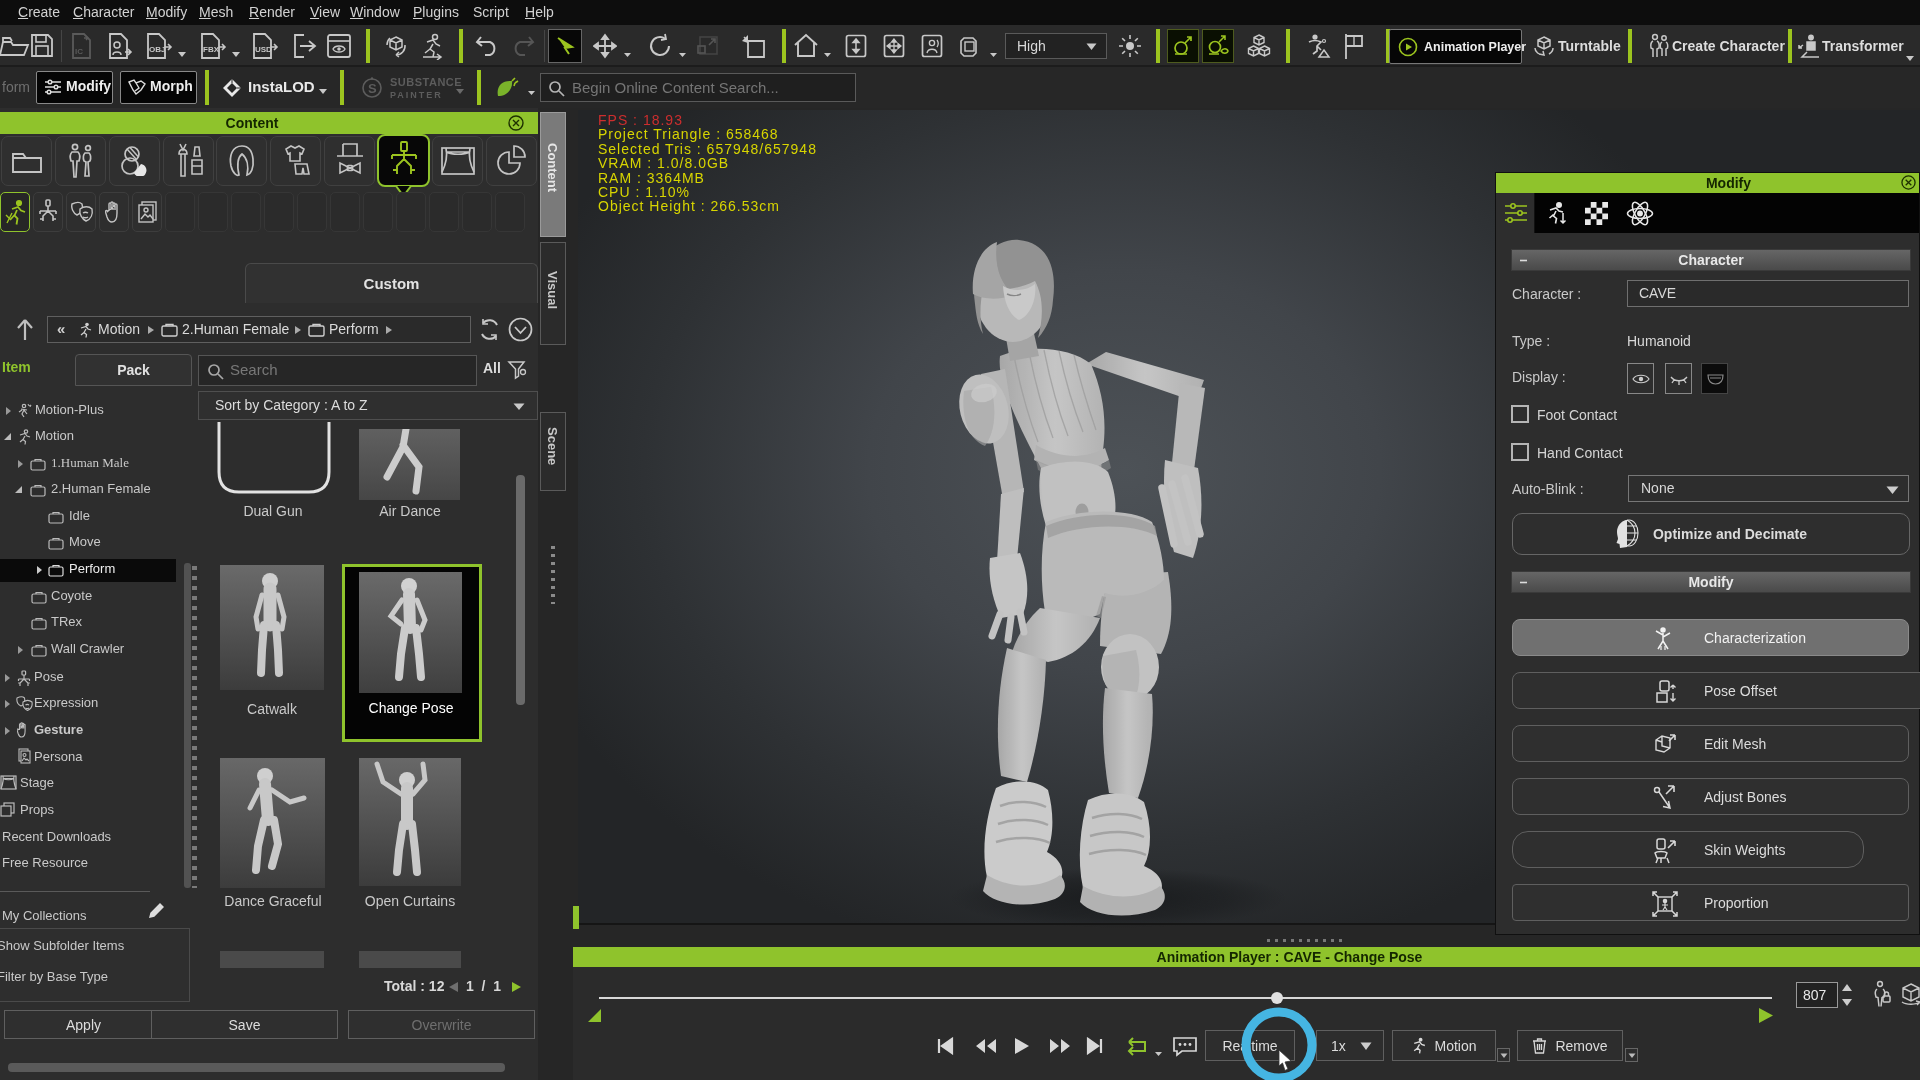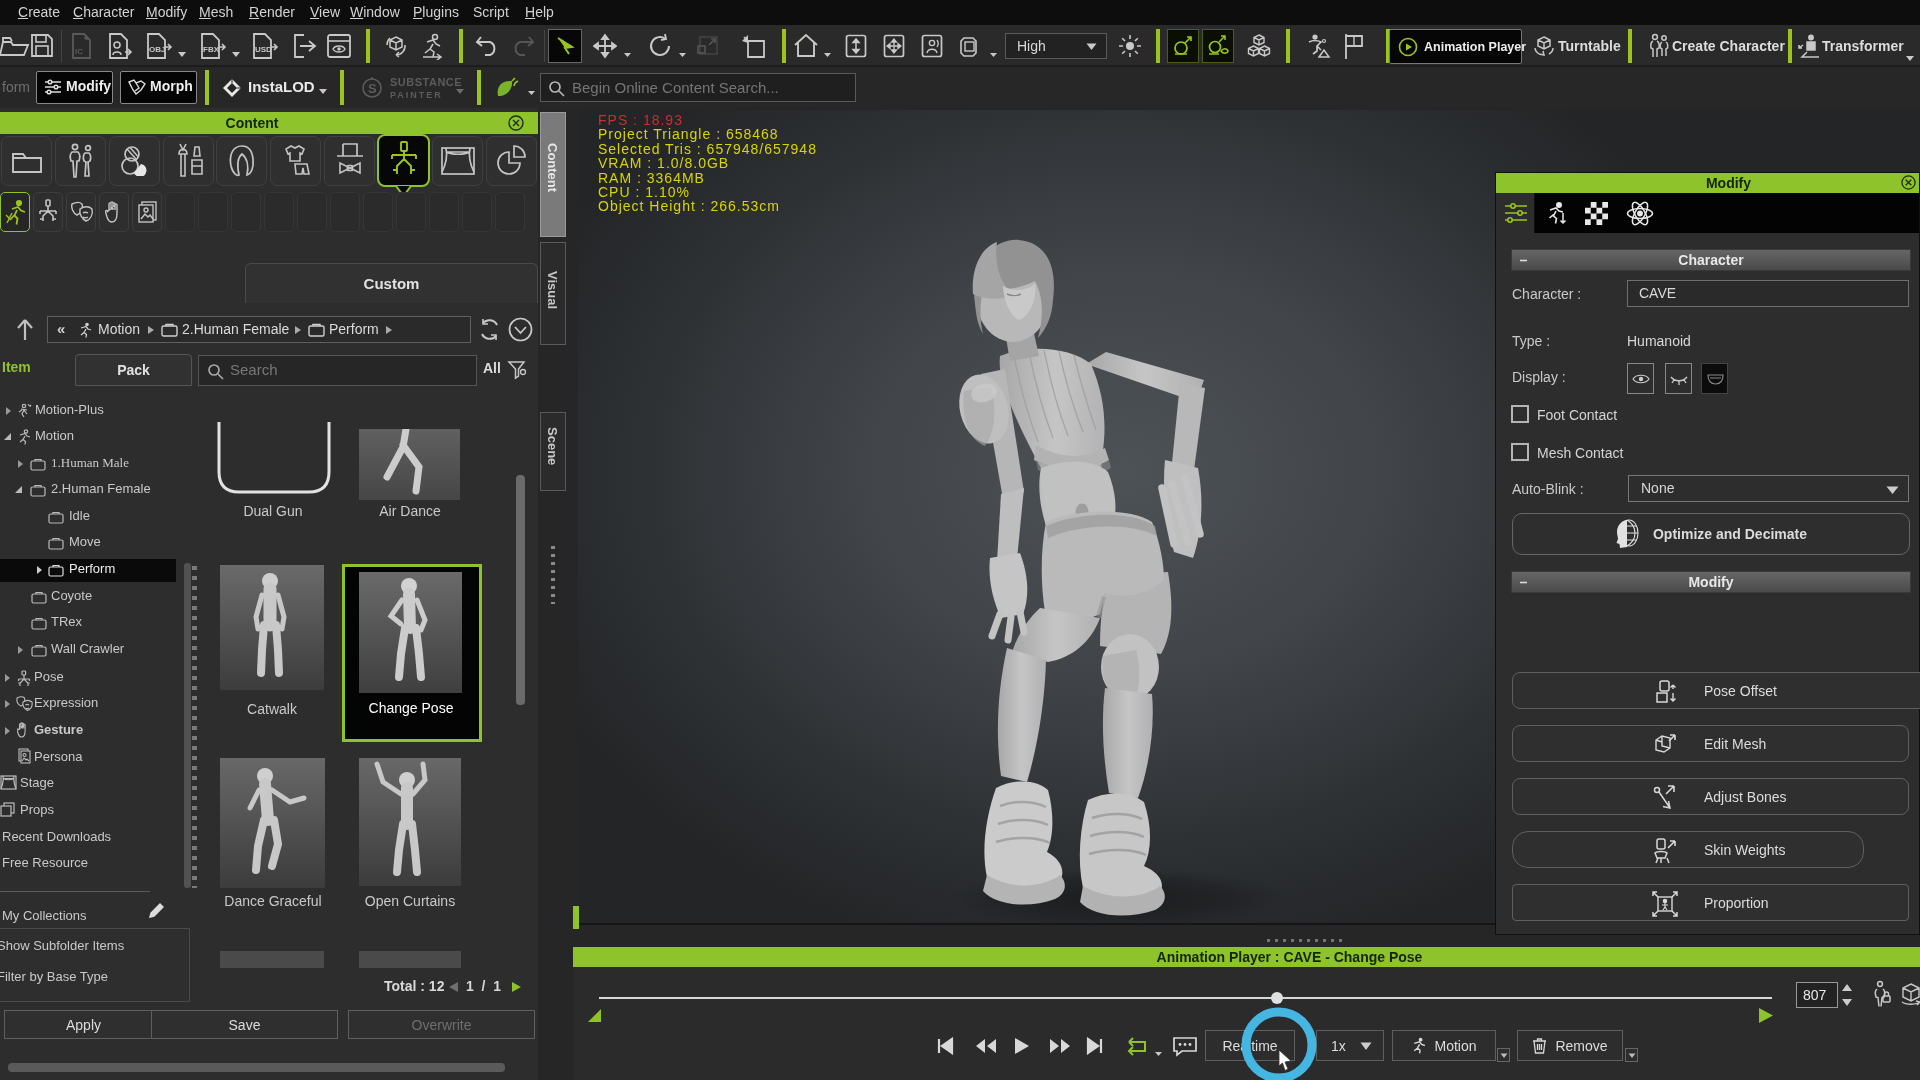--- a/index.html
+++ b/index.html
@@ -523,20 +523,26 @@
           <path d="M11 11 L16 16" stroke="#a8a8a8" stroke-width="1.7"></path>
         </svg>
     <span style="position:absolute;left:31px;top:5px;color:#787878;font-size:15px;">Search</span>
   </div>
   <div class="abs" style="left:483px;top:252px;color:#dcdcdc;font-size:14px;font-weight:bold;">All</div>
   <svg class="ico" style="left:507px;top:252px;" width="22" height="20" viewBox="0 0 22 20">
         <path d="M2 2 H17 L11.5 9 V16 L8.5 18 V9 Z" stroke="#c8c8c8" stroke-width="1.5" fill="none"></path>
         <circle cx="16" cy="12" r="2.5" stroke="#c8c8c8" stroke-width="1.3" fill="none"></circle>
       </svg>
 
+  <div class="abs" style="left:198px;top:283px;width:340px;height:29px;background:#2f2f2f;border:1px solid #4f4f4f;">
+    <span style="position:absolute;left:16px;top:5px;color:#dcdcdc;font-size:14px;">Sort by Category : A to Z</span>
+    <svg style="position:absolute;right:12px;top:11px;" width="12" height="8" viewBox="0 0 12 8">
+          <path d="M0.5 0.5 L6 7 L11.5 0.5 Z" fill="#c8c8c8"></path>
+        </svg>
+  </div>
 
   <div id="tree">
     <svg class="ico" style="left:5px;top:298px;" width="7" height="10" viewBox="0 0 7 10">
           <path d="M1 1 L6 5 L1 9 Z" fill="#999"></path>
         </svg>
     <svg class="ico" style="left:17px;top:295px;" width="15" height="16" viewBox="0 0 15 16">
           <g stroke="#bbb" stroke-width="1.2" fill="none">
             <circle cx="7" cy="3" r="1.7"></circle>
             <path d="M4 6 l6 1 M7 7 l-2 4 2 3 M7 7 l3 4 M2 9 l3 -2"></path>
             <path d="M11 1 l1 2 2 -1 -1 2" stroke-width="1"></path>
@@ -942,21 +948,21 @@
         </svg>
   </div>
   <div class="abs" style="left:205px;top:190px;width:27px;height:31px;background:#0c0c0c;border:1px solid #444;">
     <svg style="position:absolute;left:5px;top:10px;" width="17" height="11" viewBox="0 0 17 11">
           <path d="M1 1 h15 c0 6 -3 9 -7.5 9 c-4.5 0 -7.5 -3 -7.5 -9 Z M3 4 h11" stroke="#888" stroke-width="1.2" fill="none"></path>
         </svg>
   </div>
   <div class="abs" style="left:15px;top:232px;width:18px;height:18px;border:2px solid #b5b5b5;background:#2d2d2d;"></div>
   <div class="abs" style="left:41px;top:234px;color:#d4d4d4;font-size:14px;">Foot Contact</div>
   <div class="abs" style="left:15px;top:270px;width:18px;height:18px;border:2px solid #b5b5b5;background:#2d2d2d;"></div>
-  <div class="abs" style="left:41px;top:272px;color:#d4d4d4;font-size:14px;">Mesh Contact</div>
+  <div class="abs" style="left:41px;top:272px;color:#d4d4d4;font-size:14px;">Hand Contact</div>
   <div class="abs" style="left:16px;top:308px;color:#c9c9c9;font-size:14px;">Auto-Blink :</div>
   <div class="abs" style="left:132px;top:302px;width:281px;height:27px;background:#2d2d2d;border:1px solid #777;">
     <span style="position:absolute;left:12px;top:4px;color:#d8d8d8;font-size:14px;">None</span>
     <svg style="position:absolute;right:9px;top:10px;" width="13" height="9" viewBox="0 0 13 9">
           <path d="M0.5 0.5 L6.5 8 L12.5 0.5 Z" fill="#ccc"></path>
         </svg>
   </div>
   <div class="btn" style="left:16px;top:340px;width:398px;height:42px;border-radius:10px;border-color:#666;background:#2e2e2e;">
     <svg width="26" height="30" viewBox="0 0 26 30" style="margin-right:12px;">
           <path d="M12 1 C5 2 2 8 2 13 c0 3 1 5 1 7 l-1.5 4 3 1 0.5 4 7 -1 Z" fill="#e2e2e2"></path>
@@ -968,20 +974,30 @@
     <span style="font-size:14px;font-weight:bold;">Optimize and Decimate</span>
   </div>
 
   <div class="abs" style="left:15px;top:398px;width:400px;height:22px;background:linear-gradient(#666,#4a4a4a);border:1px solid #3a3a3a;">
     <div class="abs" style="left:6px;top:5px;width:11px;height:11px;">
           <svg width="11" height="11" viewBox="0 0 11 11">
             <path d="M2 5.5 H9" stroke="#dcdcdc" stroke-width="1.6"></path>
           </svg>
         </div>
     <div style="text-align:center;font-size:14px;font-weight:bold;color:#e8e8e8;line-height:21px;">Modify</div>
+  </div>
+  <div class="btn" style="left:16px;top:446px;width:397px;height:37px;border-radius:8px;background:#707070;border-color:#8a8a8a;color:#f2f2f2;">
+    <svg style="position:absolute;left:138px;top:6px;" width="24" height="26" viewBox="0 0 24 26">
+          <g stroke="#f2f2f2" stroke-width="1.5" fill="none">
+            <circle cx="12" cy="4" r="2" fill="#f2f2f2"></circle>
+            <path d="M12 7 v8 M12 9 l-7 -4 m7 6 l7 -4 M12 15 l-5 8 m5 -8 l5 8"></path>
+            <path d="M10 20 v4 M14 20 v4" stroke-width="1.2"></path>
+          </g>
+        </svg>
+    <span style="position:absolute;left:191px;top:10px;font-size:14px;">Characterization</span>
   </div>
   <div class="btn" style="left:16px;top:499px;width:434px;height:37px;border-radius:8px;text-decoration:underline;">
     <svg style="position:absolute;left:140px;top:6px;" width="24" height="26" viewBox="0 0 24 26">
           <g stroke="#d8d8d8" stroke-width="1.5" fill="none">
             <rect x="7" y="2" width="9" height="10" rx="2"></rect>
             <path d="M4 14 h10 v9 h-10 Z"></path>
             <path d="M20 14 v8 m-2.5 -2.5 l2.5 2.5 2.5 -2.5 M20 6 l-2.5 2.5 M20 6 l2.5 2.5 M20 6 v4" stroke-width="1.4"></path>
           </g>
         </svg>
     <span style="position:absolute;left:191px;top:10px;font-size:14px;">Pose Offset</span>

